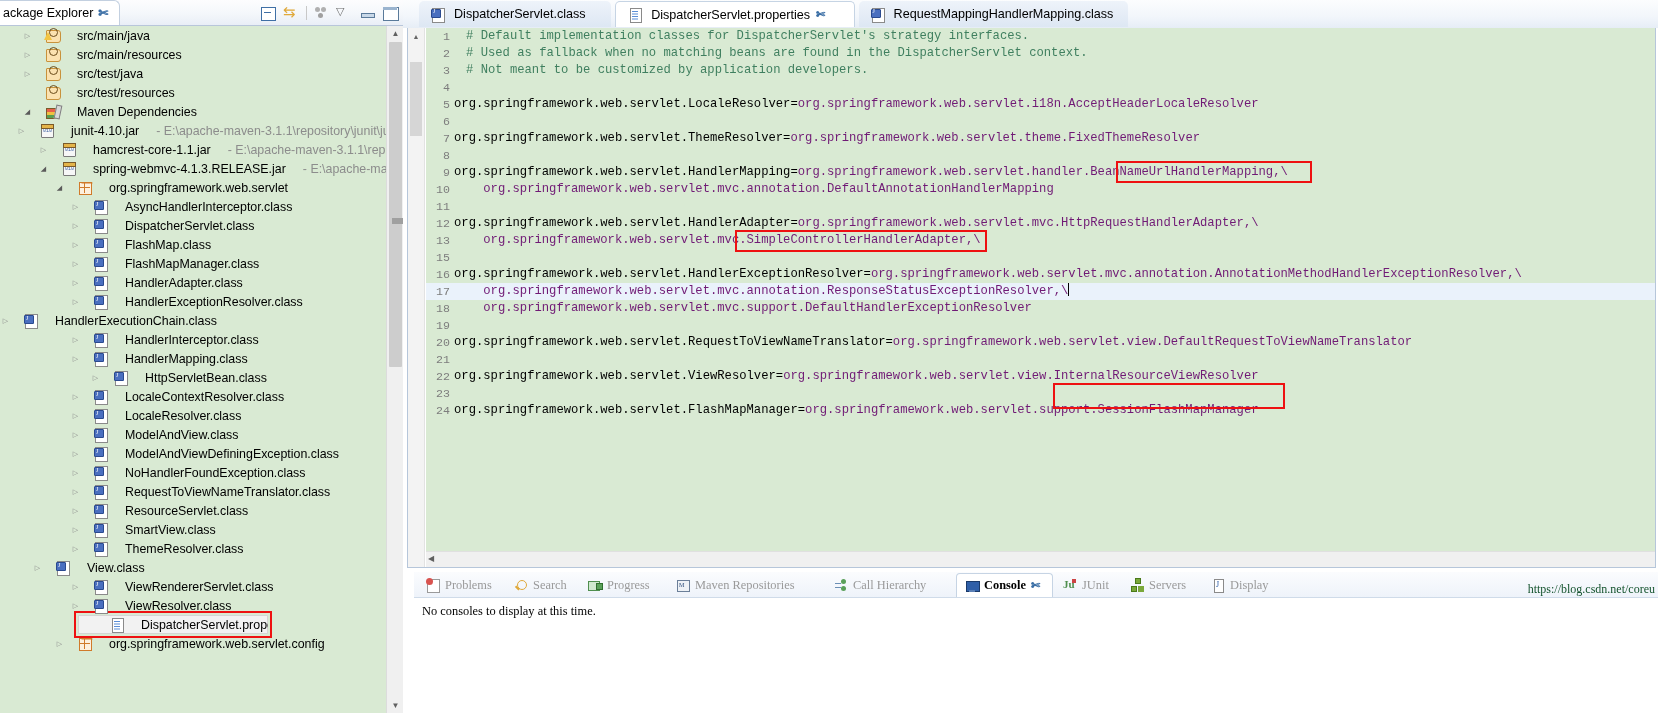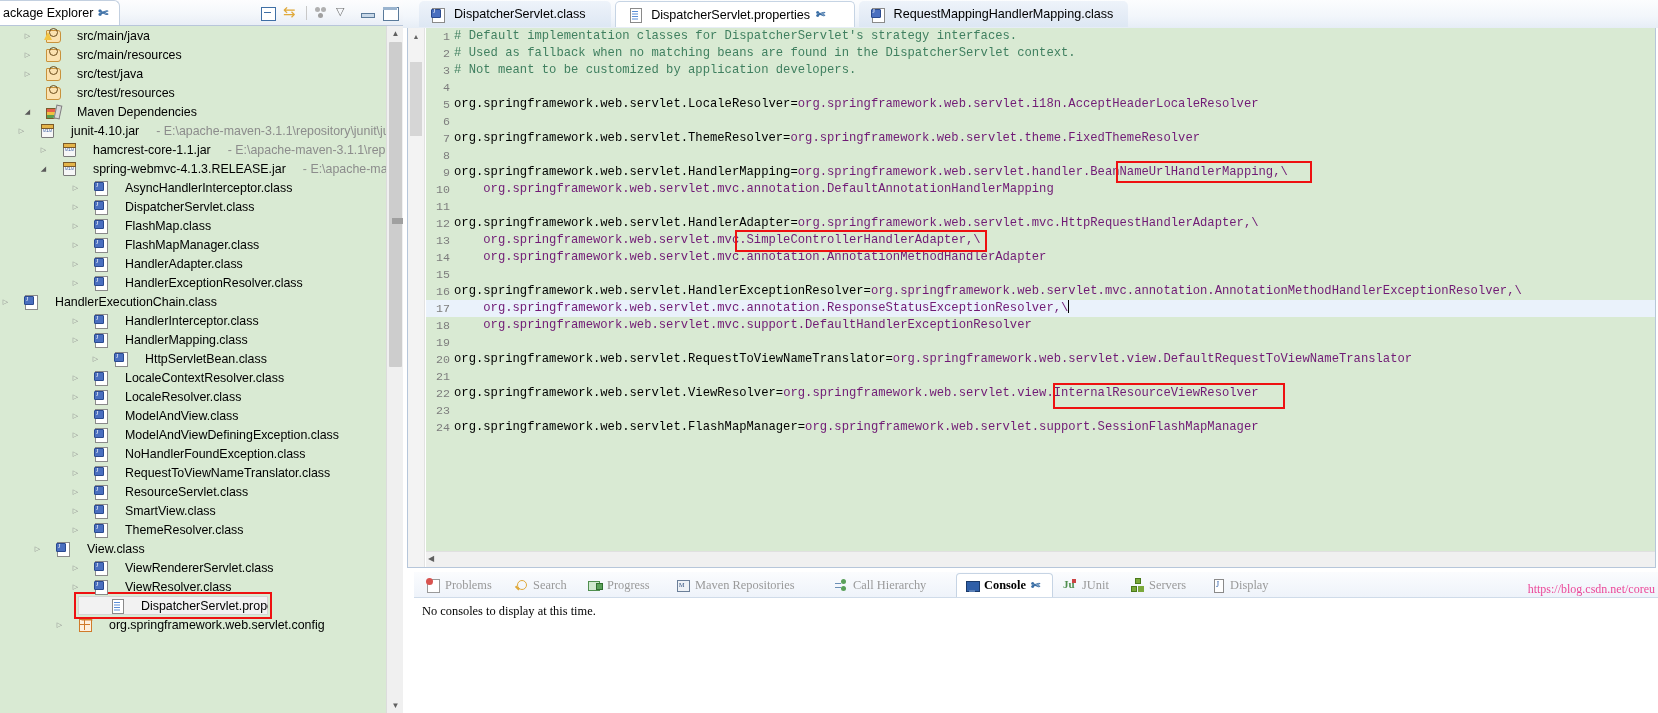--- a/index.html
+++ b/index.html
@@ -159,21 +159,21 @@
     font-family:"Liberation Mono", monospace;
     font-size:12.2px;
     line-height:17px;
     overflow:hidden;
   }
   .cline{ height:17px; white-space:pre; display:block; padding-left:28px; position:relative;}
   .lnum{
     position:absolute; left:0; width:24px; text-align:right;
     color:#7d7d7d; font-family:"Liberation Mono",monospace; font-size:11.6px;
   }
-  .cmt{ color:#3f7f5f; }
+  .cmt{ color:#3f7f5f;margin-left:12px; }
   .key{ color:#000000; }
   .val{ color:#701a75; }
   .cline.hl{ background:#eaf2fb; }
   .caret{ display:inline-block;width:1px;height:13px;background:#000;vertical-align:-2px;}
 
   #hscroll-ed{
     position:absolute; left:18px; bottom:0; right:0; height:16px;
     background:#f0f0f0; border-top:1px solid #e0e0e0;
   }
   #hscroll-ed .arr{ position:absolute;left:2px;top:2px;font-size:8px;color:#606060;}
@@ -199,21 +199,21 @@
   }
   .btab.active{ color:#000; font-weight:bold;
      background:#ffffff; border:1px solid #c6d4e4; border-bottom:none;
      border-radius:4px 4px 0 0;}
   .btab .closeico{ color:#3a6ea5; font-weight:bold; font-size:11px; letter-spacing:-1px;}
   #bottom-body{
     position:absolute; left:0; top:26px; width:1249px; height:115px;
     background:#ffffff; padding:6px 8px; font-size:12.4px; color:#000;
   }
   #watermark{
-    position:absolute; right:8px; top:-16px; font-size:12px; color:#ec4899;margin-left:44px;
+    position:absolute; right:8px; top:-16px; font-size:12px; color:#14532d;margin-left:44px;
   }
 
   
   .bic{ width:14px;height:14px;display:inline-block;position:relative;flex:0 0 14px;}
   .bic-problems::before{content:"";position:absolute;left:1px;top:1px;width:11px;height:12px;
       background:#fff;border:1px solid #9a9a9a;}
   .bic-problems::after{content:"";position:absolute;left:0px;top:0px;width:7px;height:7px;
       background:#d9534f;border-radius:50%;}
   .bic-search::before{content:"";position:absolute;left:3px;top:2px;width:8px;height:8px;
       border:1.6px solid #e0a93b;border-radius:50%;}
@@ -330,20 +330,27 @@
           <span class="path">- E:\apache-maven-3.1.1\repository\</span>
         </div>
         <div class="row" style="padding-left:38px">
           <span class="arrow expanded"></span>
           <span class="ic ic-jar">
             <span class="jardots">010</span>
           </span>
           <span class="lbl">spring-webmvc-4.1.3.RELEASE.jar</span>
           <span class="path">- E:\apache-maven-3.1.</span>
         </div>
+        <div class="row" style="padding-left:54px">
+          <span class="arrow expanded"></span>
+          <span class="ic ic-pkg">
+            <span class="pkgv"></span>
+          </span>
+          <span class="lbl">org.springframework.web.servlet</span>
+        </div>
         <div class="row" style="padding-left:70px">
           <span class="arrow collapsed"></span>
           <span class="ic ic-class">
             <span class="clsJ">J</span>
             <span class="cls010">010</span>
           </span>
           <span class="lbl">AsyncHandlerInterceptor.class</span>
         </div>
         <div class="row" style="padding-left:70px">
           <span class="arrow collapsed"></span>
@@ -577,21 +584,20 @@
           <span class="cline"><span class="lnum">4</span></span>
           <span class="cline"><span class="lnum">5</span><span class="key">org.springframework.web.servlet.LocaleResolver=</span><span class="val">org.springframework.web.servlet.i18n.AcceptHeaderLocaleResolver</span></span>
           <span class="cline"><span class="lnum">6</span></span>
           <span class="cline"><span class="lnum">7</span><span class="key">org.springframework.web.servlet.ThemeResolver=</span><span class="val">org.springframework.web.servlet.theme.FixedThemeResolver</span></span>
           <span class="cline"><span class="lnum">8</span></span>
           <span class="cline"><span class="lnum">9</span><span class="key">org.springframework.web.servlet.HandlerMapping=</span><span class="val">org.springframework.web.servlet.handler.BeanNameUrlHandlerMapping,\</span></span>
           <span class="cline"><span class="lnum">10</span><span class="val">    org.springframework.web.servlet.mvc.annotation.DefaultAnnotationHandlerMapping</span></span>
           <span class="cline"><span class="lnum">11</span></span>
           <span class="cline"><span class="lnum">12</span><span class="key">org.springframework.web.servlet.HandlerAdapter=</span><span class="val">org.springframework.web.servlet.mvc.HttpRequestHandlerAdapter,\</span></span>
           <span class="cline"><span class="lnum">13</span><span class="val">    org.springframework.web.servlet.mvc.SimpleControllerHandlerAdapter,\</span></span>
-          <span class="cline"><span class="lnum">14</span><span class="val">    org.springframework.web.servlet.mvc.annotation.AnnotationMethodHandlerAdapter</span></span>
           <span class="cline"><span class="lnum">15</span></span>
           <span class="cline"><span class="lnum">16</span><span class="key">org.springframework.web.servlet.HandlerExceptionResolver=</span><span class="val">org.springframework.web.servlet.mvc.annotation.AnnotationMethodHandlerExceptionResolver,\</span></span>
           <span class="cline hl"><span class="lnum">17</span><span class="val">    org.springframework.web.servlet.mvc.annotation.ResponseStatusExceptionResolver,\</span><span class="caret"></span></span>
           <span class="cline"><span class="lnum">18</span><span class="val">    org.springframework.web.servlet.mvc.support.DefaultHandlerExceptionResolver</span></span>
           <span class="cline"><span class="lnum">19</span></span>
           <span class="cline"><span class="lnum">20</span><span class="key">org.springframework.web.servlet.RequestToViewNameTranslator=</span><span class="val">org.springframework.web.servlet.view.DefaultRequestToViewNameTranslator</span></span>
           <span class="cline"><span class="lnum">21</span></span>
           <span class="cline"><span class="lnum">22</span><span class="key">org.springframework.web.servlet.ViewResolver=</span><span class="val">org.springframework.web.servlet.view.InternalResourceViewResolver</span></span>
           <span class="cline"><span class="lnum">23</span></span>
           <span class="cline"><span class="lnum">24</span><span class="key">org.springframework.web.servlet.FlashMapManager=</span><span class="val">org.springframework.web.servlet.support.SessionFlashMapManager</span></span>

